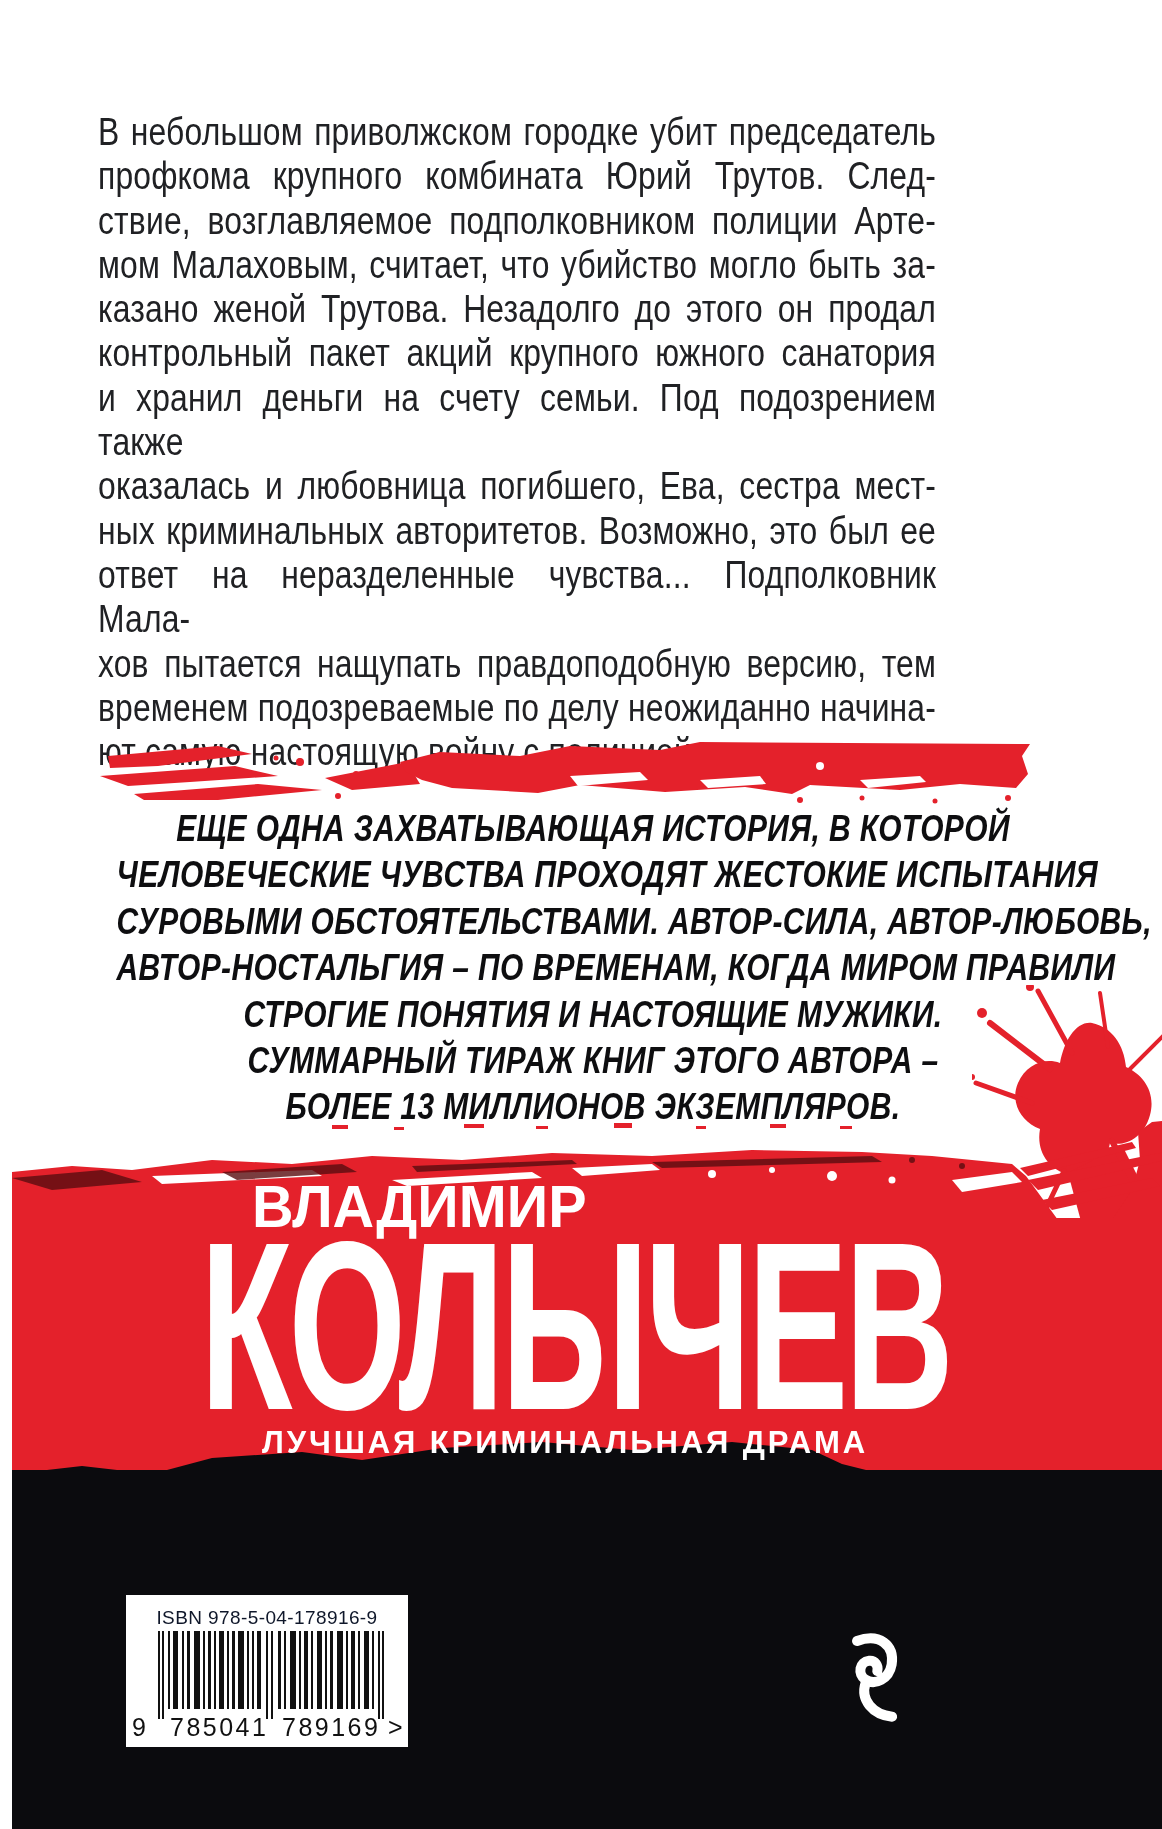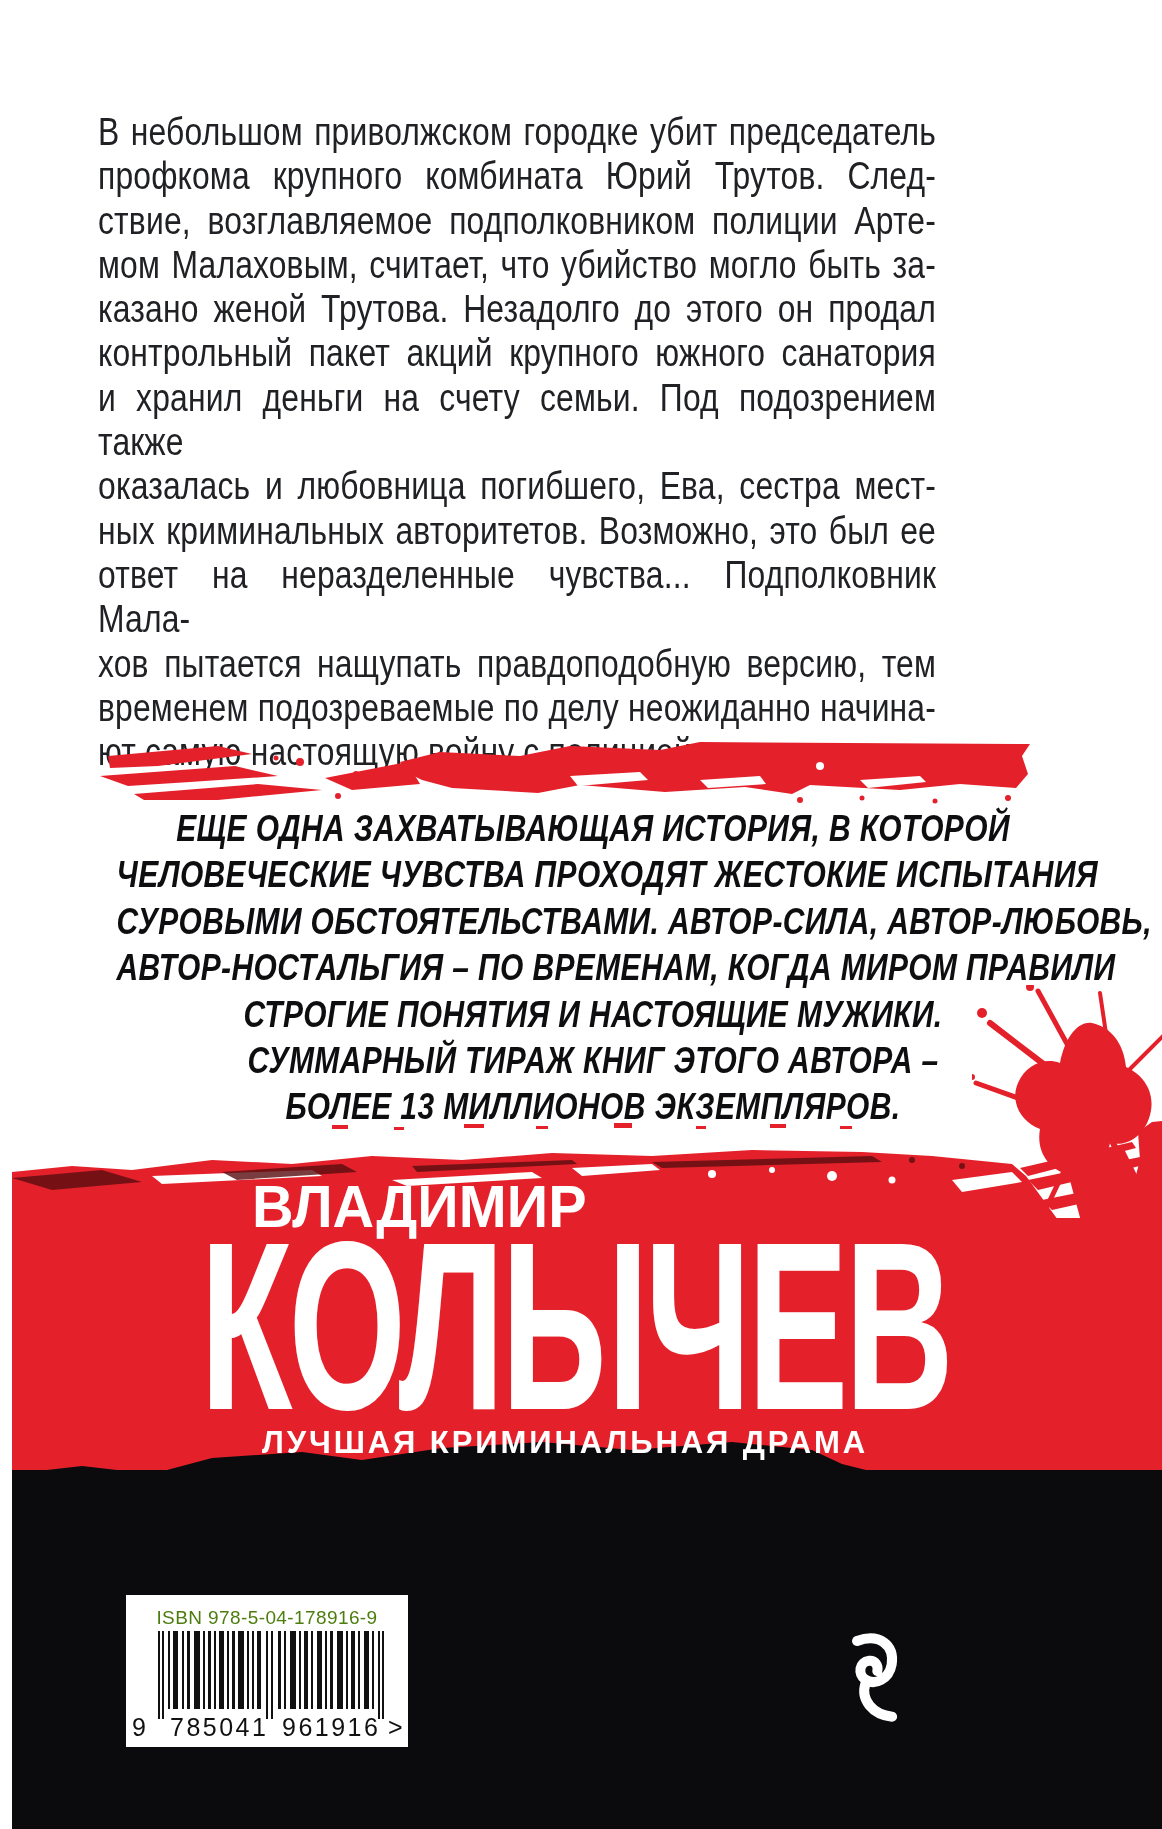--- a/index.html
+++ b/index.html
@@ -36,21 +36,21 @@
   .author-first{position:absolute;left:240px;top:1177px;font-size:60px;line-height:60px;font-weight:bold;
                 color:#fff;white-space:nowrap;transform:scaleX(0.96);transform-origin:0 0;z-index:6;}
   .author-last{position:absolute;left:188px;top:1206px;font-size:240px;line-height:240px;font-weight:bold;
                color:#fff;letter-spacing:-6px;white-space:nowrap;transform:scaleX(0.63);transform-origin:0 0;z-index:6;}
   .tagline{position:absolute;left:250px;top:1426px;font-size:32px;line-height:32px;font-weight:bold;
            color:#fff;letter-spacing:3px;white-space:nowrap;transform:scaleX(0.97);transform-origin:0 0;z-index:6;}
 
   
   .bottom-panel{position:absolute;left:0;top:1470px;width:1162px;height:359px;background:var(--ink);}
   .barcode-box{position:absolute;left:114px;top:125px;width:282px;height:152px;background:#fff;}
-  .isbn{position:absolute;left:0;top:12px;width:100%;text-align:center;font-size:19px;color:#4d7c0f;letter-spacing:0.4px;}
+  .isbn{position:absolute;left:0;top:12px;width:100%;text-align:center;font-size:19px;color:#0f172a;letter-spacing:0.4px;}
   .bars{position:absolute;left:0;top:36px;}
   .bc-digit{position:absolute;font-size:25px;color:#111;top:118px;}
   .bc-d1{left:6px;}
   .bc-g1{left:44px;letter-spacing:2.5px;text-align:right;}
   .bc-g2{left:156px;letter-spacing:2.5px;}
   .bc-arrow{left:262px;}
   #eksmo{position:absolute;left:836px;top:160px;transform:rotate(-6deg);}
 
   
   .edge-shadow-a{position:absolute;left:1154px;top:788px;width:8px;height:378px;background:#17090b;opacity:.85;z-index:8;}
@@ -233,21 +233,21 @@
             <rect x="225" y="0" width="4" height="78"></rect>
           <rect x="232" y="0" width="2" height="78"></rect>
             <rect x="238" y="0" width="5" height="78"></rect>
           <rect x="246" y="0" width="2" height="78"></rect>
           <rect x="252" y="0" width="2" height="88"></rect>
             <rect x="256" y="0" width="2" height="88"></rect>
         </g>
       </svg>
       <span class="bc-digit bc-d1">9</span>
       <span class="bc-digit bc-g1">785041</span>
-      <span class="bc-digit bc-g2">961916</span>
+      <span class="bc-digit bc-g2">789169</span>
       <span class="bc-digit bc-arrow">&gt;</span>
     </div>
 
     <svg id="eksmo" width="60" height="96" viewBox="0 0 60 96">
       <g stroke="#ffffff" stroke-width="10" stroke-linecap="round" fill="none">
         <path d="M13,9 C36,3 50,17 45,36 C41,50 26,56 17,48 C10,42 13,30 23,30 C29,30 32,36 30,41"></path>
         <path d="M17,52 C10,68 21,84 40,88"></path>
       </g>
     </svg>
   </div>

